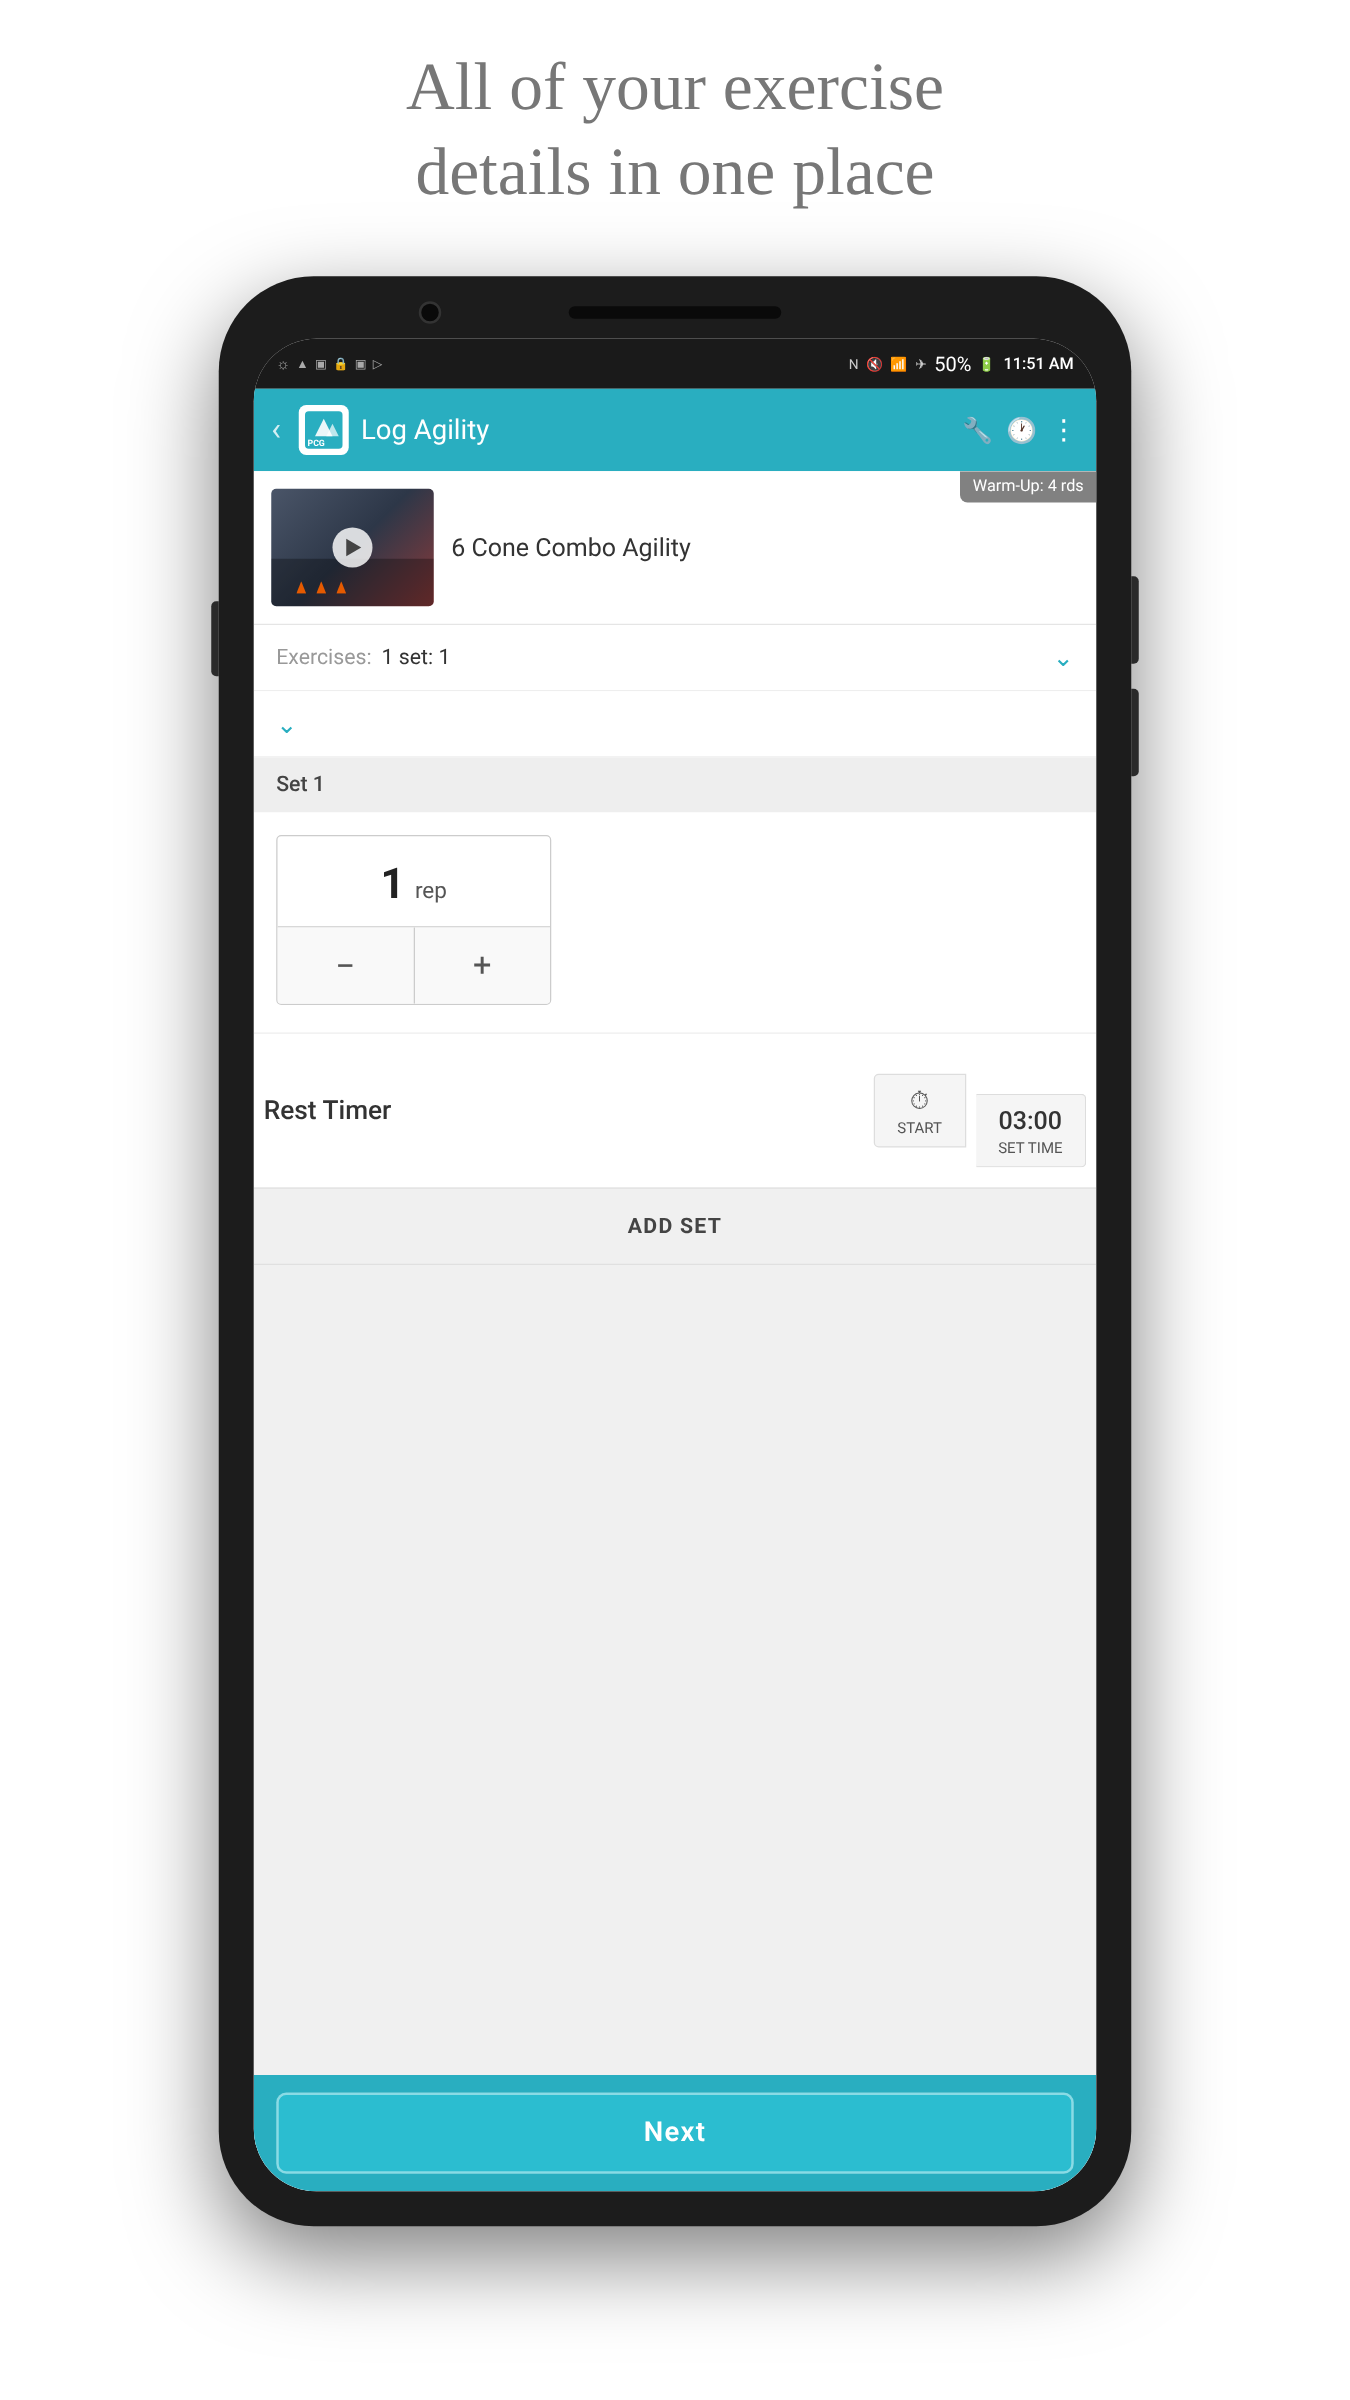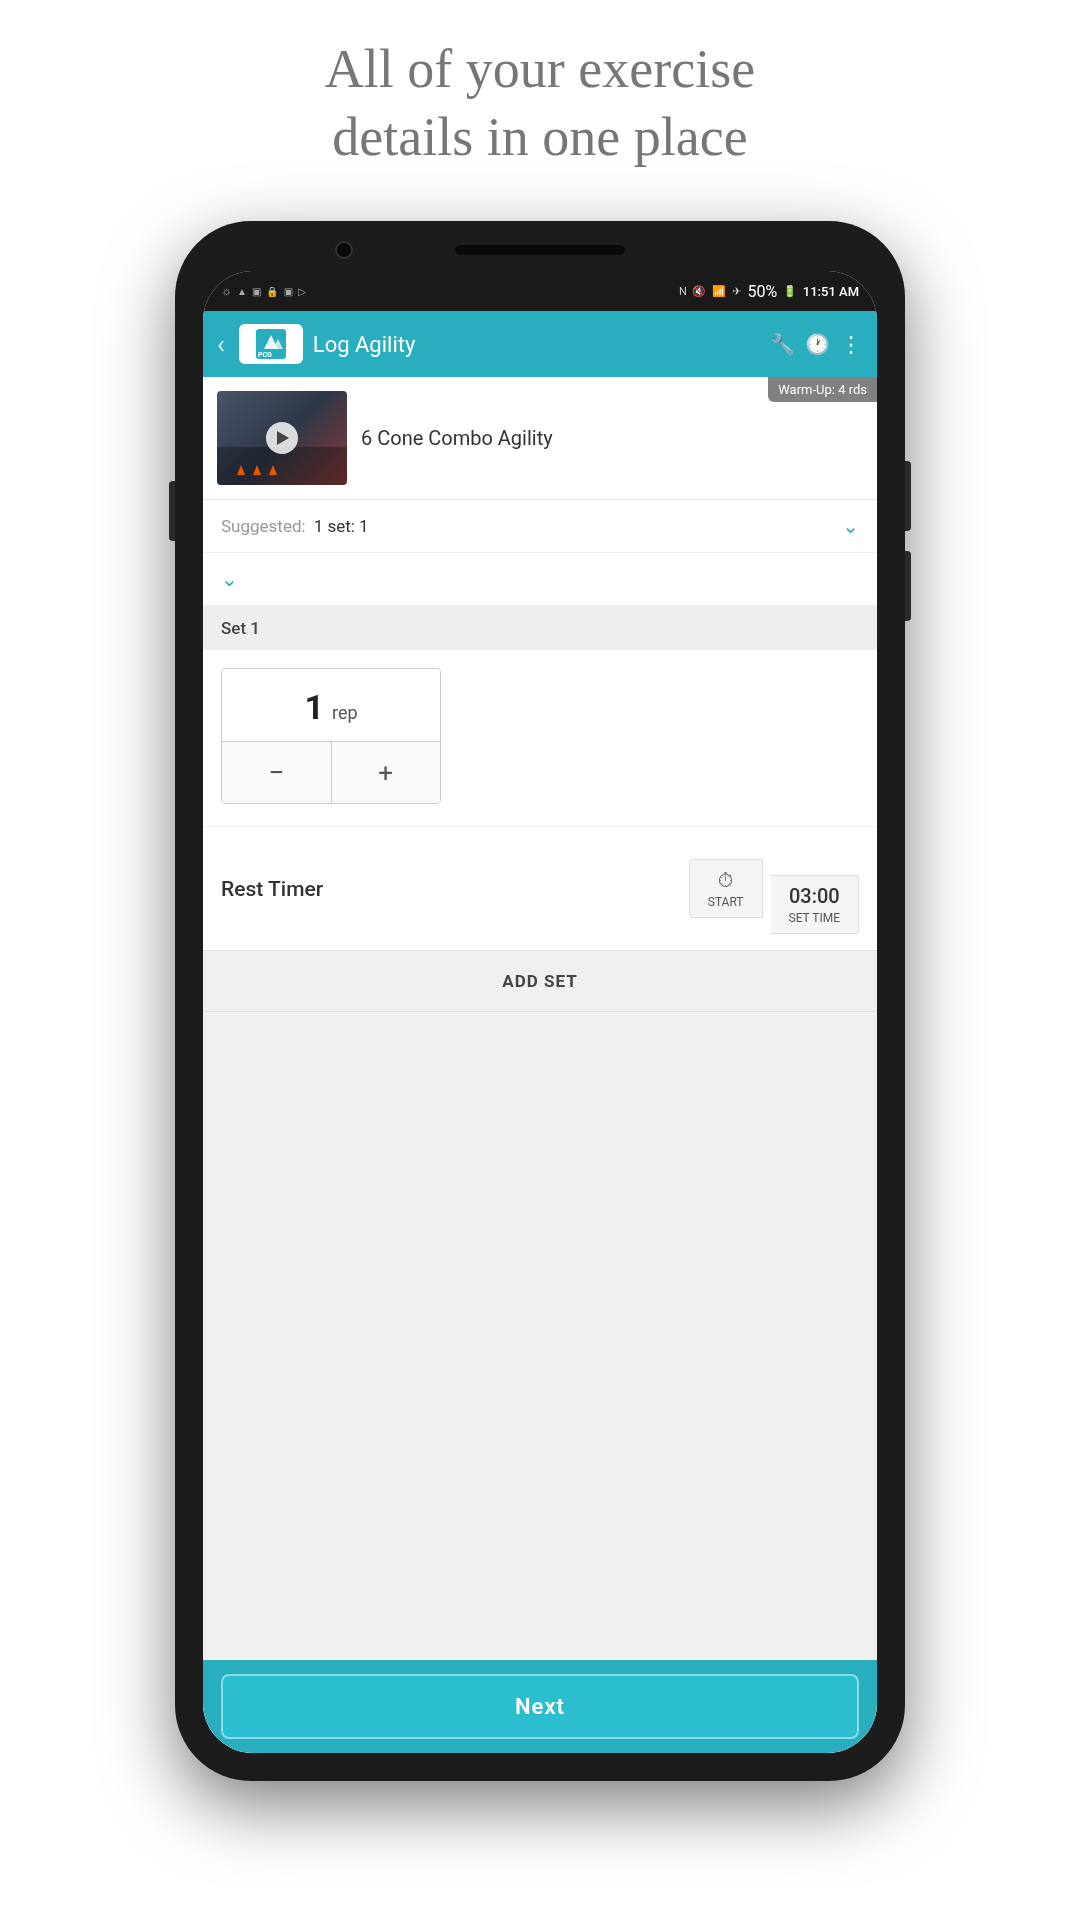--- a/index.html
+++ b/index.html
@@ -51,21 +51,21 @@
           <span style="color:#ccc; font-size:11px;">📶</span>
           <span style="color:#ccc; font-size:11px;">✈</span>
           <span style="color:#ffffff; font-size:16px;">50%</span>
           <span style="color:#ccc; font-size:11px;">🔋</span>
           <span style="color:#fff; font-size:13px; font-weight:500;">11:51 AM</span>
         </div>
       </div>
 
       <div style="background:#29aec0; height:66px; display:flex; align-items:center; padding:0 14px; flex-shrink:0; gap:10px;">
         <span style="color:rgba(255,255,255,0.8); font-size:26px; cursor:pointer; margin-right:4px;">‹</span>
-        <div style="width:64px; height:40px; background:white; border-radius:6px; display:flex; align-items:center; justify-content:center; flex-shrink:0;">
+        <div style="width:40px; height:40px; background:white; border-radius:6px; display:flex; align-items:center; justify-content:center; flex-shrink:0;">
           <svg width="34" height="34" viewBox="0 0 34 34">
             <rect x="2" y="2" width="30" height="30" rx="3" fill="#29aec0"></rect>
 
             <polygon points="17,8 10,22 24,22" fill="white" opacity="0.9"></polygon>
             <polygon points="24,12 19,22 29,22" fill="white" opacity="0.7"></polygon>
 
             <text x="4" y="30" font-size="7" fill="white" font-weight="bold">PCG</text>
           </svg>
         </div>
         <span style="color:white; font-size:22px; font-weight:400; flex:1;">Log Agility</span>
@@ -89,21 +89,21 @@
             <div style="position:absolute; bottom:10px; left:52px; width:8px; height:10px; background:#e55a00; clip-path:polygon(50% 0%, 0% 100%, 100% 100%);"></div>
 
             <div style="position:absolute; top:50%; left:50%; transform:translate(-50%,-50%); width:32px; height:32px; background:rgba(255,255,255,0.82); border-radius:50%; display:flex; align-items:center; justify-content:center;">
               <div style="width:0; height:0; border-top:7px solid transparent; border-bottom:7px solid transparent; border-left:12px solid #444; margin-left:2px;"></div>
             </div>
           </div>
           <span style="font-size:20px; color:#333333; font-weight:400; flex:1; line-height:1.3;">6 Cone Combo Agility</span>
         </div>
 
         <div style="display:flex; align-items:center; padding:14px 18px; background:white; border-bottom:1px solid #eeeeee;">
-          <span style="color:#999999; font-size:17px; margin-right:8px;">Suggested:</span>
+          <span style="color:#999999; font-size:17px; margin-right:8px;">Exercises:</span>
           <span style="color:#333333; font-size:17px; flex:1;">1 set: 1</span>
           <span style="color:#29aec0; font-size:20px;">⌄</span>
         </div>
 
         <div style="display:flex; align-items:center; padding:14px 18px; background:white; border-bottom:1px solid #eeeeee;">
           <span style="color:#29aec0; font-size:20px;">⌄</span>
         </div>
 
         <div style="background:#eeeeee; padding:12px 18px;">
           <span style="font-size:17px; color:#444444; font-weight:500;">Set 1</span>
@@ -119,21 +119,21 @@
               <div style="flex:1; display:flex; align-items:center; justify-content:center; padding:14px; font-size:28px; color:#555555; cursor:pointer; background:#f9f9f9; border-right:1px solid #cccccc; user-select:none;">
                 <span>−</span>
               </div>
               <div style="flex:1; display:flex; align-items:center; justify-content:center; padding:14px; font-size:26px; color:#555555; cursor:pointer; background:#f9f9f9; user-select:none;">
                 <span>+</span>
               </div>
             </div>
           </div>
         </div>
 
-        <div style="display:flex; align-items:center; padding:16px 18px; background:white; border-top:1px solid #eeeeee; gap:8px;">
+        <div style="display:flex; align-items:center; padding:16px 8px; background:white; border-top:1px solid #eeeeee; gap:8px;">
           <span style="font-size:21px; color:#333333; font-weight:500; flex:1;">Rest Timer</span>
           <div style="display:flex; flex-direction:column; align-items:center; justify-content:center; background:#f5f5f5; border:1px solid #dddddd; border-radius:4px 0 0 4px; padding:8px 18px; cursor:pointer; gap:3px;">
             <span style="font-size:20px; color:#555555;">⏱</span>
             <span style="font-size:12px; color:#555555;">START</span>
           </div>
           <div style="display:flex; flex-direction:column; align-items:center; justify-content:center; background:#f5f5f5; border:1px solid #dddddd; border-left:none; border-radius:0 4px 4px 0; padding:8px 18px; cursor:pointer; gap:3px;margin-top:32px;">
             <span style="font-size:20px; color:#333333; font-weight:500;">03:00</span>
             <span style="font-size:12px; color:#555555;">SET TIME</span>
           </div>
         </div>

